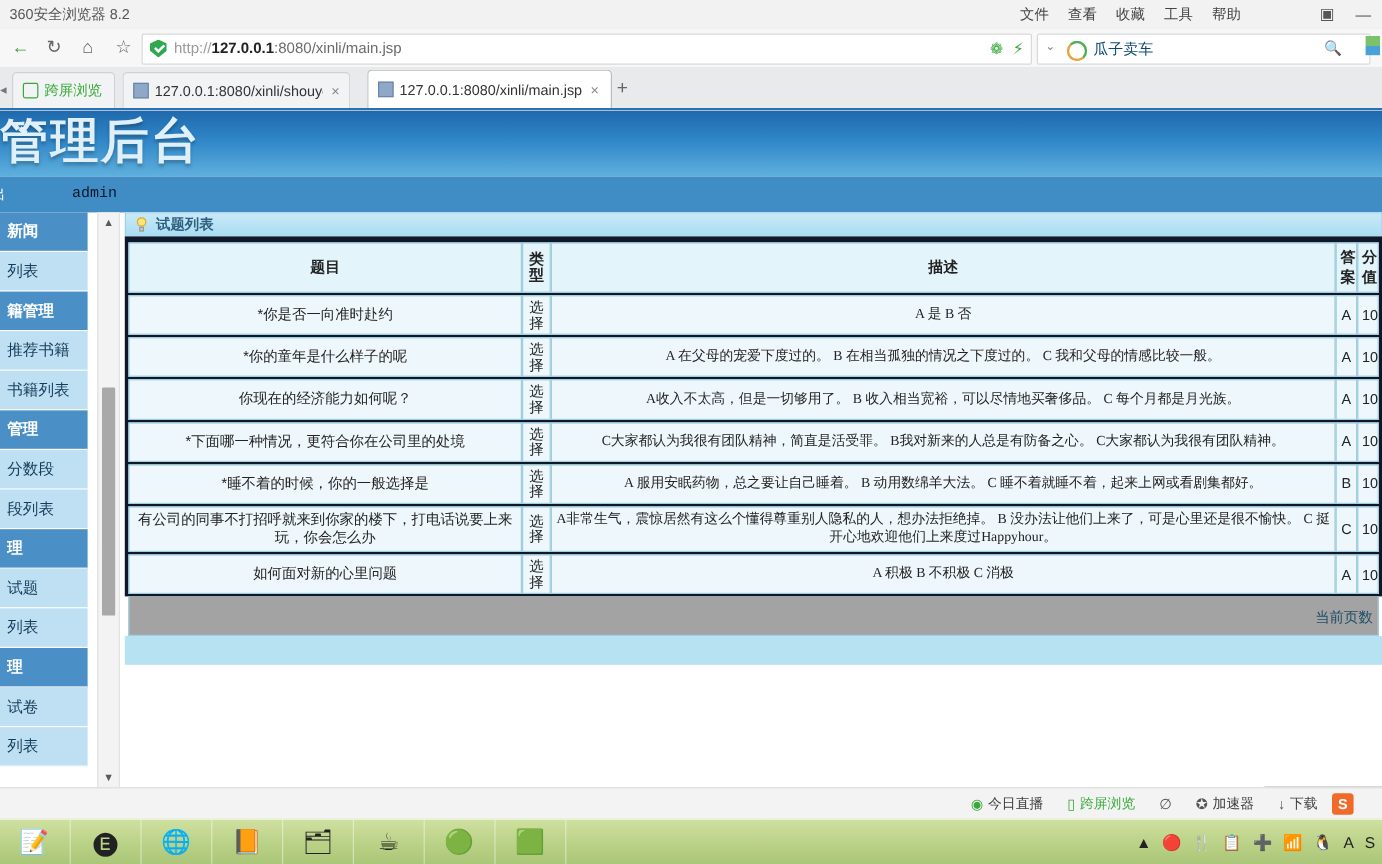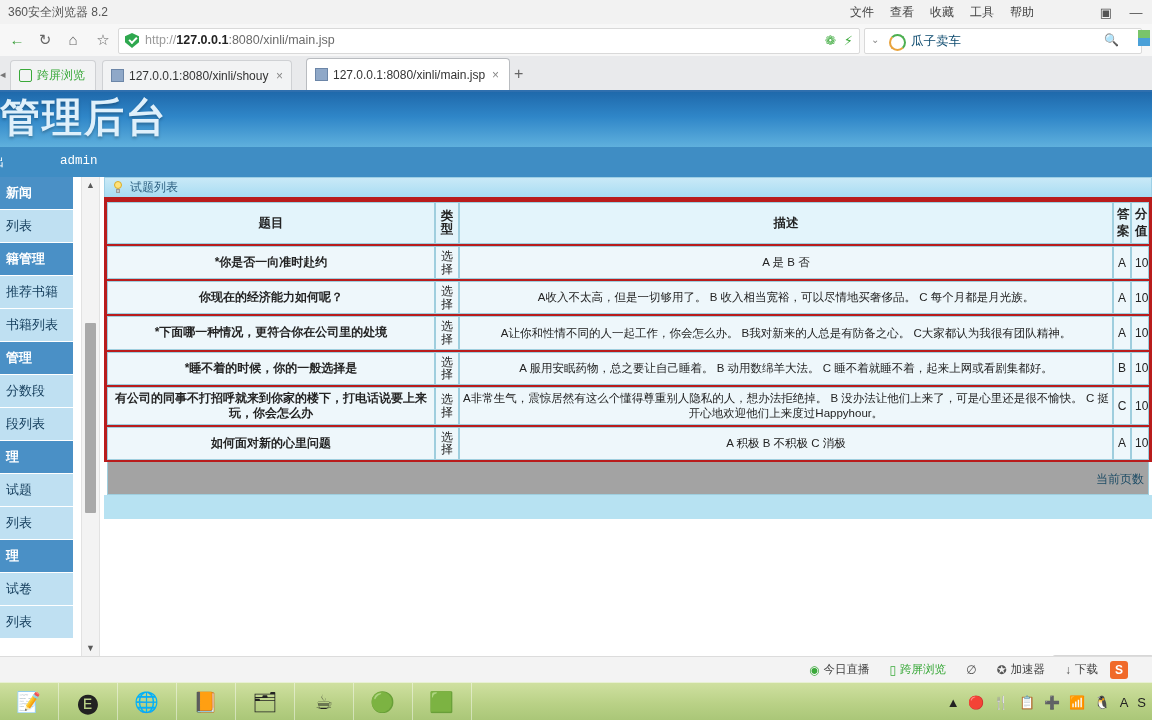--- a/index.html
+++ b/index.html
@@ -57,54 +57,54 @@
   .tabstrip .leftarrow{position:absolute;left:0;top:12px;font-size:11px;color:#777;}
 
   
   .page{position:absolute;left:0;top:92px;width:1152px;height:564px;background:#fff;overflow:hidden;}
   .banner{position:absolute;left:0;top:0;width:1152px;height:55px;
           background:linear-gradient(180deg,#1f69ab 0%,#2f86c8 45%,#5fb0dd 100%);}
   .banner .btitle{position:absolute;left:-42px;top:-2px;font-size:40px;color:#dff0fb;font-weight:bold;letter-spacing:2px;
                   text-shadow:0 2px 3px rgba(0,0,0,.25);white-space:nowrap;}
   .subbar{position:absolute;left:0;top:55px;width:1152px;height:30px;background:#3f8dc4;}
   .subbar .logout{position:absolute;left:-8px;top:7px;font-size:12.5px;color:#fff;}
-  .subbar .user{position:absolute;left:60px;top:7px;font-size:12.5px;color:#ffffff;font-family:"Liberation Mono",monospace;}
+  .subbar .user{position:absolute;left:60px;top:7px;font-size:12.5px;color:#0f172a;font-family:"Liberation Mono",monospace;}
 
   .sidebar{position:absolute;left:-40px;top:85px;width:113px;}
   .side-item{height:33px;box-sizing:border-box;border-bottom:1px solid #fff;
              display:flex;align-items:center;padding-left:46px;font-size:13px;}
   .side-item.group{background:#4a90c6;color:#fff;font-weight:bold;}
   .side-item.leaf{background:#bfe0f2;color:#143d5c;}
 
   .vscroll{position:absolute;left:81px;top:85px;width:17px;height:479px;background:#f3f3f3;border-left:1px solid #e2e2e2;border-right:1px solid #e2e2e2;}
   .vscroll .arr{position:absolute;left:0;width:17px;height:16px;text-align:center;font-size:9px;color:#5a5a5a;line-height:16px;}
   .vscroll .arr.up{top:0;}
   .vscroll .arr.down{bottom:0;}
   .vscroll .thumb{position:absolute;left:3px;top:146px;width:11px;height:190px;background:#a9a9a9;border-radius:1px;}
 
   .content{position:absolute;left:104px;top:85px;width:1048px;height:479px;background:#fff;}
   .panel{position:absolute;left:0;top:0;width:1048px;}
   .panel-head{height:20px;background:linear-gradient(180deg,#c9e9f7,#a8dcf2);border:1px solid #9ccfe6;
               border-bottom:none;display:flex;align-items:center;padding-left:7px;box-sizing:border-box;}
   .bulb{width:12px;height:13px;margin-right:6px;position:relative;flex:0 0 auto;}
   .bulb .glass{position:absolute;left:2px;top:0;width:8px;height:8px;border-radius:50%;background:#ffe27a;border:1px solid #d8ac2b;box-sizing:border-box;}
   .bulb .base{position:absolute;left:4px;top:8px;width:4px;height:4px;background:#c9c9c9;border:1px solid #9a9a9a;box-sizing:border-box;}
-  .panel-title{font-size:12px;font-weight:normal;color:#2c5f80;}
-
-  .tblwrap{background:#b91c1c;padding:3px 3px 0 3px;box-sizing:border-box;width:1048px;}
+  .panel-title{font-size:12px;font-weight:bold;color:#2c5f80;}
+
+  .tblwrap{background:#0f172a;padding:3px 3px 0 3px;box-sizing:border-box;width:1048px;}
   table.qt{border-collapse:separate;border-spacing:0 2px;width:1042px;table-layout:fixed;}
   table.qt th,table.qt td{background:#eef7fb;border:1px solid #9fcede;
         font-size:12px;color:#232323;text-align:center;vertical-align:middle;padding:3px 3px;box-sizing:border-box;}
   table.qt th{background:#e3f4fb;font-size:12.5px;}
   .col-title{width:328px;}
   .col-type{width:24px;word-break:break-all;line-height:1.05;}
-  .col-desc{width:654px;}
+  .col-desc{width:654px;font-family:Liberation Serif, serif;}
   .col-ans{width:18px;}
   .col-score{width:18px;}
-  .r-title{line-height:1.25;font-weight:bold;}
+  .r-title{line-height:1.25;}
   .r-desc{line-height:1.3;}
   .qt td.col-desc{font-size:11.5px;}
   .pager{height:32px;background:#a3a3a3;border:1px solid #9fcede;border-top:none;position:relative;margin:0 3px;}
   .pager .ptext{position:absolute;right:4px;top:9px;font-size:12px;color:#1f4d66;white-space:nowrap;}
   .panelfill{background:#b7e2f2;height:24px;width:1048px;}
 
   
   .speedw{position:absolute;left:1052px;top:563px;width:100px;height:46px;background:#f2f2f2;border:1px solid #d7d7d7;border-radius:3px;}
 
   
@@ -279,30 +279,37 @@
             </thead>
             <tbody id="qt-body">
                 <tr>
                   <td class="col-title r-title">*你是否一向准时赴约</td>
                   <td class="col-type">选择</td>
                   <td class="col-desc r-desc">A 是 B 否</td>
                   <td class="col-ans">A</td>
                   <td class="col-score">10</td>
                 </tr>
                 <tr>
+                  <td class="col-title r-title">*你的童年是什么样子的呢</td>
+                  <td class="col-type">选择</td>
+                  <td class="col-desc r-desc">A 在父母的宠爱下度过的。 B 在相当孤独的情况之下度过的。 C 我和父母的情感比较一般。</td>
+                  <td class="col-ans">A</td>
+                  <td class="col-score">10</td>
+                </tr>
+                <tr>
                   <td class="col-title r-title">你现在的经济能力如何呢？</td>
                   <td class="col-type">选择</td>
                   <td class="col-desc r-desc">A收入不太高，但是一切够用了。 B 收入相当宽裕，可以尽情地买奢侈品。 C 每个月都是月光族。</td>
                   <td class="col-ans">A</td>
                   <td class="col-score">10</td>
                 </tr>
                 <tr>
                   <td class="col-title r-title">*下面哪一种情况，更符合你在公司里的处境</td>
                   <td class="col-type">选择</td>
-                  <td class="col-desc r-desc">A让你和性情不同的人一起工作，你会怎么办。 B我对新来的人总是有防备之心。 C大家都认为我很有团队精神。</td>
+                  <td class="col-desc r-desc">C大家都认为我很有团队精神，简直是活受罪。 B我对新来的人总是有防备之心。 C大家都认为我很有团队精神。</td>
                   <td class="col-ans">A</td>
                   <td class="col-score">10</td>
                 </tr>
                 <tr>
                   <td class="col-title r-title">*睡不着的时候，你的一般选择是</td>
                   <td class="col-type">选择</td>
                   <td class="col-desc r-desc">A 服用安眠药物，总之要让自己睡着。 B 动用数绵羊大法。 C 睡不着就睡不着，起来上网或看剧集都好。</td>
                   <td class="col-ans">B</td>
                   <td class="col-score">10</td>
                 </tr>

